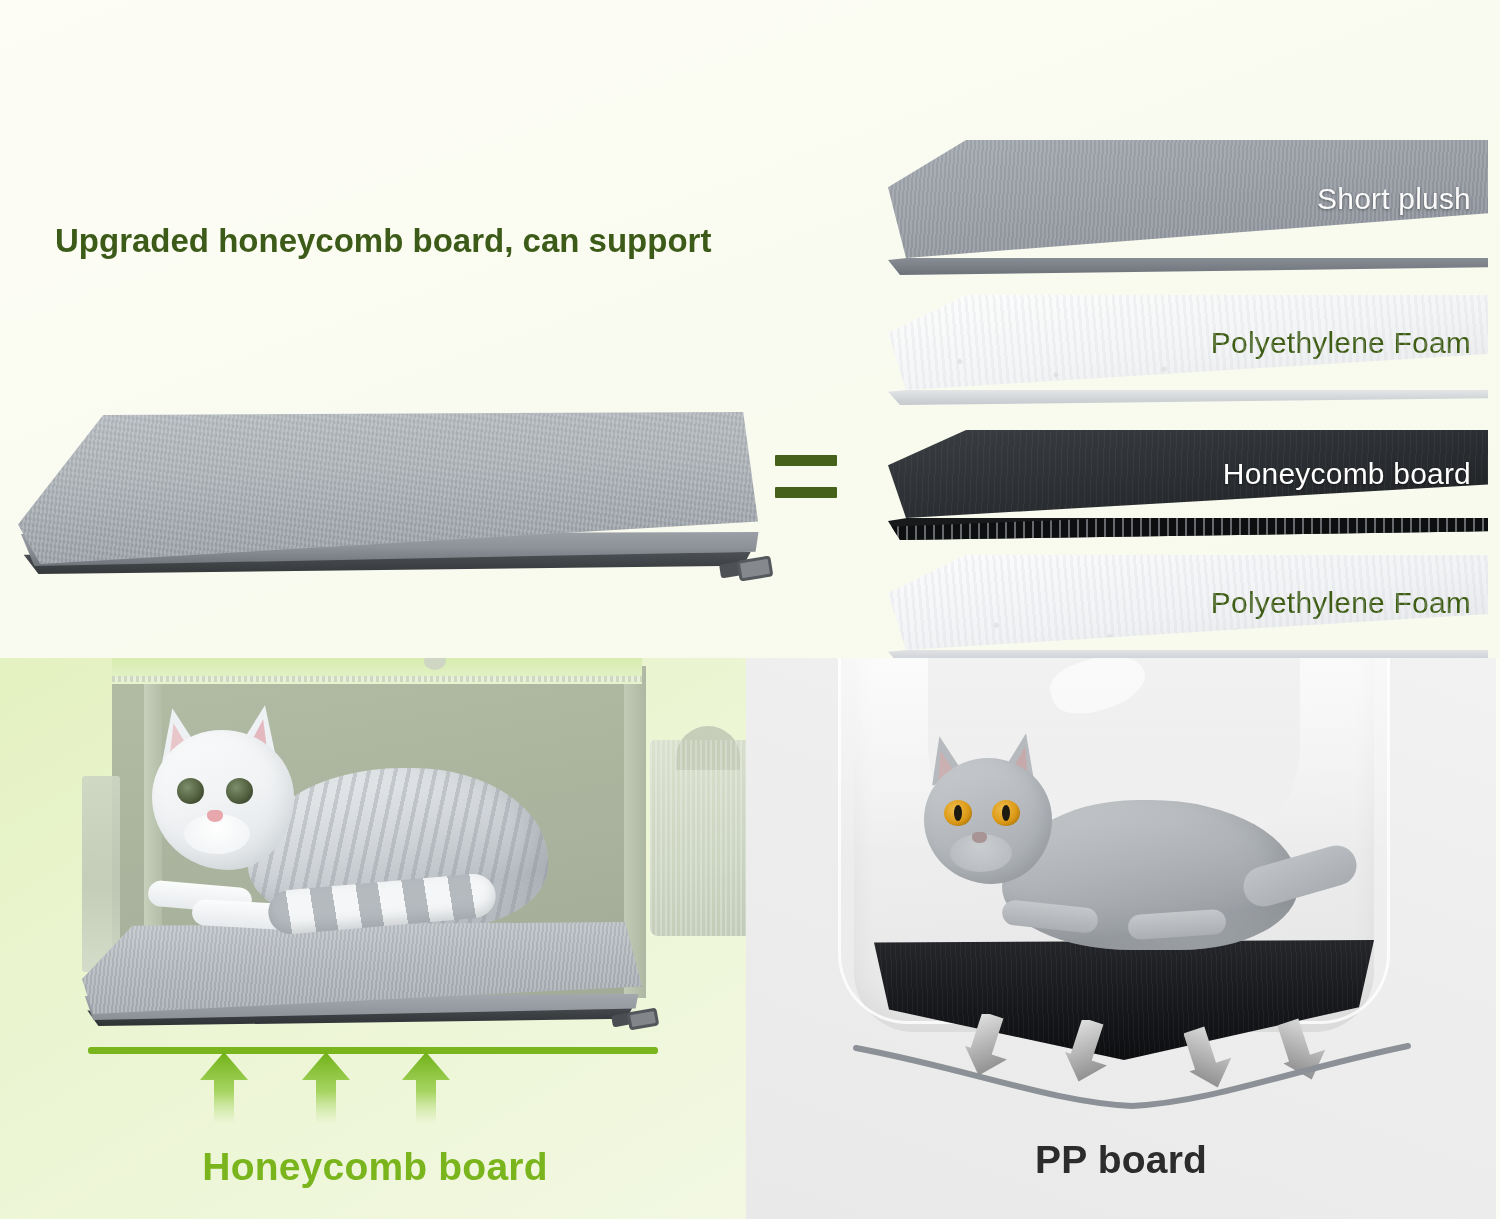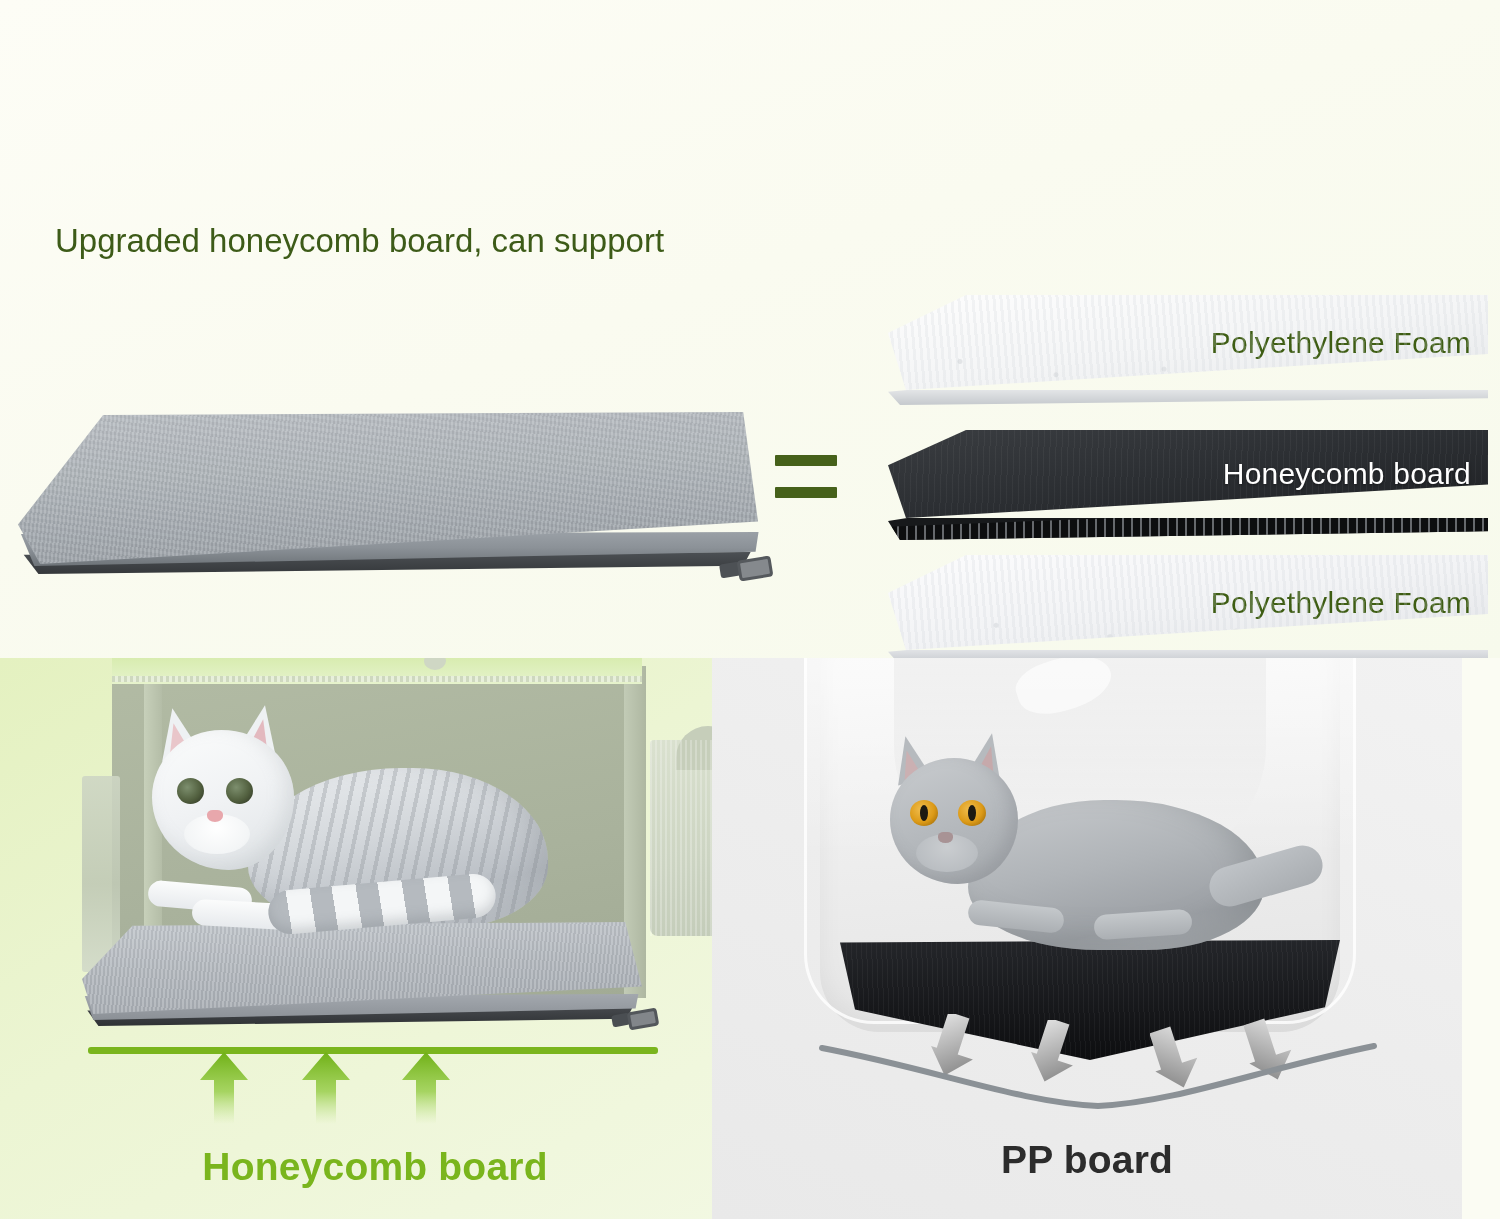--- a/index.html
+++ b/index.html
@@ -26,21 +26,21 @@
     line-height:1.0;letter-spacing:-0.3px;
     padding:0 6px 2px 4px;margin-bottom:19px;
     white-space:nowrap;
   }
   .headline-line::before{
     content:"";position:absolute;left:0;right:0;bottom:-2px;height:19px;
     background:#dbe9b4;z-index:-1;border-radius:1px;
   }
   .subtitle{
     position:absolute;left:55px;top:218px;width:800px;
-    font-size:33px;color:#3d5b18;line-height:1.40;font-weight:normal;
+    font-size:33px;color:#3d5b18;line-height:1.40;font-weight:bold;
   }
   .subtitle div{white-space:nowrap;}
 
   
   .equals{position:absolute;left:775px;top:455px;width:62px;}
   .equals i{display:block;height:11px;background:#46611a;border-radius:1px;}
   .equals i+i{margin-top:21px;}
 
   
   .mat-assembly{position:absolute;left:18px;top:412px;width:760px;height:200px;}
@@ -152,21 +152,21 @@
       repeating-linear-gradient(85deg,rgba(203,208,214,.22) 0 3px,transparent 3px 7px);}
   .l4 .edge{height:15px;width:100%;
     background:linear-gradient(180deg,#e1e3e6 0%,#c2c6cb 100%);
     clip-path:polygon(3.2% 0%,100% 0%,100% 55%,2% 100%,0% 12%);}
 
   
   .bottom-section{position:absolute;left:0;top:658px;width:1500px;height:561px;}
   .panel{position:absolute;top:0;height:561px;overflow:hidden;}
   .panel-left{left:0;width:750px;
     background:linear-gradient(150deg,#e4f1c0 0%,#ecf5d3 45%,#f2f8e2 100%);}
-  .panel-right{left:712px;width:750px;
+  .panel-right{left:746px;width:750px;
     background:linear-gradient(200deg,#f2f2f2 0%,#ededed 50%,#e9e9e9 100%);}
 
   
   .carrier{position:absolute;left:72px;top:0px;width:600px;height:400px;}
   .carrier-back{position:absolute;left:40px;top:8px;width:530px;height:330px;
     background:linear-gradient(170deg,#b2bba4 0%,#a9b29c 60%,#a2ab95 100%);}
   .carrier-top-zip{position:absolute;left:40px;top:0px;width:530px;height:26px;
     background:linear-gradient(180deg,#d8ecb0 0%,#e6f3cc 100%);}
   .carrier-top-zip::after{content:"";position:absolute;left:0;right:0;bottom:2px;height:6px;
     background:repeating-linear-gradient(90deg,#c9d2bd 0 3px,#e9efe0 3px 6px);opacity:.8;}
@@ -365,20 +365,26 @@
       </div>
     </div>
 
     <div class="equals">
       <i></i>
       <i></i>
     </div>
 
     <div class="stack">
 
+      <div class="layer l1">
+        <div class="slab">
+          <span class="lbl white">Short plush</span>
+        </div>
+        <div class="edge"></div>
+      </div>
 
       <div class="layer l2">
         <div class="slab">
           <span class="lbl green">Polyethylene Foam</span>
         </div>
         <div class="edge"></div>
       </div>
 
       <div class="layer l3">
         <div class="slab">

